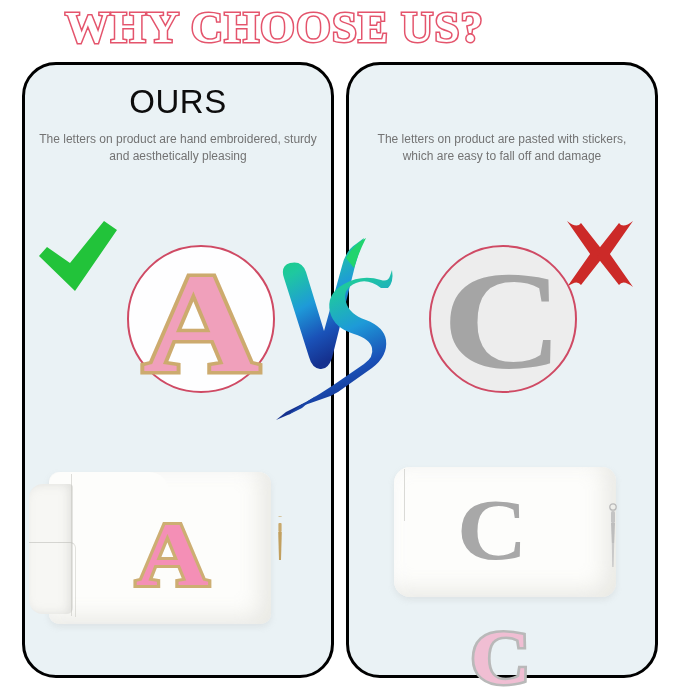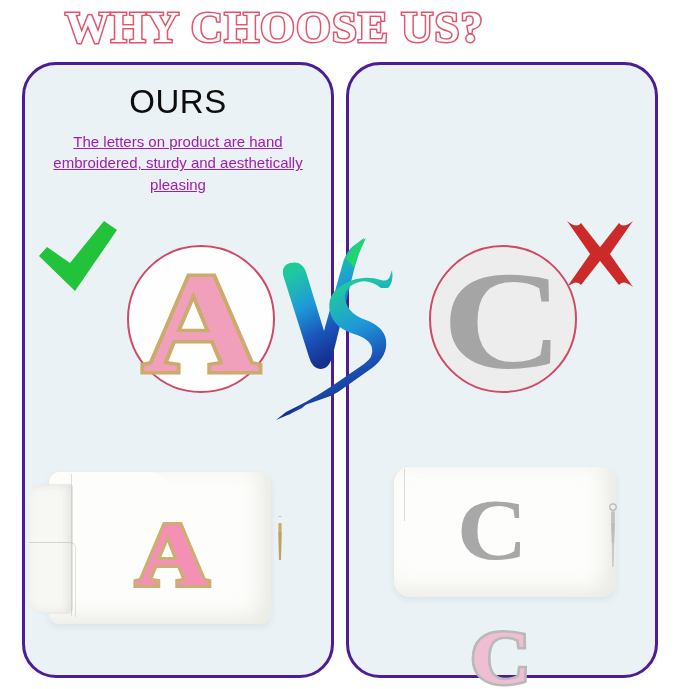--- a/index.html
+++ b/index.html
@@ -27,37 +27,37 @@
     white-space:nowrap;
     text-shadow:
        0 0 0 #e4546c;
   }
 
   
   .panel{
     position:absolute;
     top:62px;height:616px;
     background:#eaf2f5;
-    border:3px solid #4c1d95;
+    border:3px solid #000000;
     border-radius:34px;
     box-sizing:border-box;
   }
   #panel-ours  {left:22px;  width:312px;}
   #panel-others{left:346px; width:312px;}
 
   .panel-title{
     position:absolute;top:18px;left:0;width:100%;
     text-align:center;
     font-size:33px;font-weight:normal;color:#0d0d0d;
     letter-spacing:0.5px;
   }
   .panel-desc{
     position:absolute;top:66px;left:12px;width:calc(100% - 24px);
     text-align:center;
-    font-size:15px;line-height:1.42;color:#a21caf;text-decoration:underline;
+    font-size:12px;line-height:1.42;color:#737373;
   }
 
   
   .mark{position:absolute;}
   #check-mark{left:10px;top:154px;}
   #cross-mark{left:212px;top:152px;}
 
   
   .letter-circle{
     position:absolute;
@@ -205,20 +205,21 @@
     <svg id="zipper-ours" viewBox="0 0 10 46">
       <path d="M5 0 a3 3 0 1 1 0.1 0" fill="none" stroke="#c8a86a" stroke-width="1.3"></path>
       <rect x="3.4" y="7" width="3.2" height="9" rx="1" fill="#c9a96c"></rect>
       <path d="M3.2 16 L6.8 16 L6.0 44 L4.0 44 Z" fill="#c2a05f"></path>
     </svg>
   </div>
 </div>
 
 <div class="panel" id="panel-others">
 
+  <div class="panel-desc">The letters on product are pasted with stickers, which are easy to fall off and damage</div>
 
   <svg class="mark" id="cross-mark" width="78" height="76" viewBox="0 0 78 76">
     <path d="M6 4 Q16 12 20 6 L42 34 Q38 40 34 44 Z" fill="#cc2a28"></path>
     <path d="M72 4 Q62 12 58 6 L36 34 Q40 40 44 44 Z" fill="#cc2a28"></path>
     <path d="M6 70 Q16 62 20 68 L42 40 Q38 34 34 30 Z" fill="#cc2a28"></path>
     <path d="M72 70 Q62 62 58 68 L36 40 Q40 34 44 30 Z" fill="#cc2a28"></path>
   </svg>
 
   <div class="letter-circle" id="circle-others">
     <span class="patch-letter" id="sticker-c-circle">C</span>

